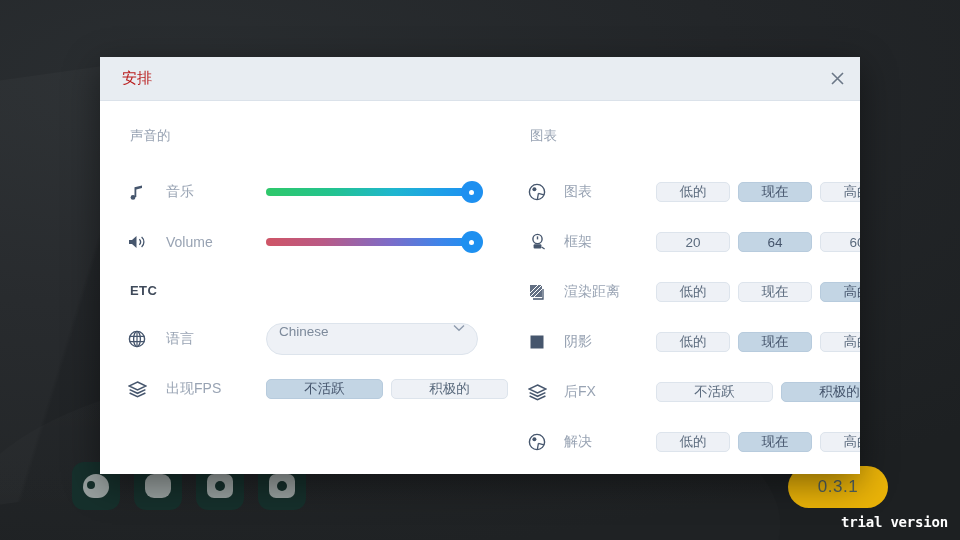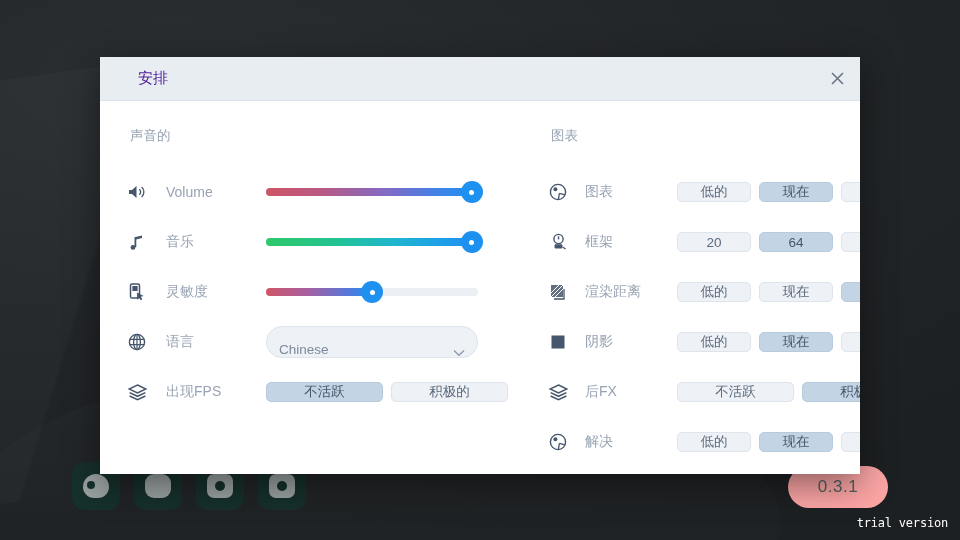--- a/index.html
+++ b/index.html
@@ -22,38 +22,38 @@
       display:flex;align-items:center;justify-content:center;}
   .dock-glyph{width:26px;height:24px;background:#9aa2a1;border-radius:7px;position:relative;}
   .dock-glyph.a{border-radius:13px 13px 11px 11px;}
   .dock-glyph.a:before{content:"";position:absolute;left:4px;top:7px;width:8px;height:8px;
       border-radius:50%;background:#16302c;}
   .dock-glyph.b{border-radius:9px;}
   .dock-glyph.c:before,.dock-glyph.d:before{content:"";position:absolute;left:8px;top:7px;
       width:10px;height:10px;border-radius:50%;background:#16302c;}
 
   .version-pill{position:absolute;right:72px;bottom:32px;width:100px;height:42px;
-      border-radius:21px;background:#fca5a5;display:flex;align-items:center;justify-content:center;}
+      border-radius:21px;background:#eab308;display:flex;align-items:center;justify-content:center;}
   .version-pill span{color:#50605e;font-size:17px;letter-spacing:.5px;}
 
-  .trial{position:absolute;right:12px;bottom:10px;color:#ffffff;font-size:12px;
-      font-weight:normal;font-family:"DejaVu Sans Mono","Liberation Mono",monospace;
+  .trial{position:absolute;right:12px;bottom:10px;color:#ffffff;font-size:14px;
+      font-weight:bold;font-family:"DejaVu Sans Mono","Liberation Mono",monospace;
       letter-spacing:-.2px;}
 
   
   .dialog{position:absolute;left:100px;top:57px;width:760px;height:417px;background:#fff;
       box-shadow:0 10px 34px rgba(0,0,0,.45);overflow:hidden;}
   .titlebar{height:43px;background:#e8edf2;border-bottom:1px solid #dbe2ea;
       display:flex;align-items:center;justify-content:space-between;padding:0 0 0 22px;}
-  .title{color:#4c1d95;font-size:15px;margin-left:16px;}
+  .title{color:#b91c1c;font-size:15px;}
   .close-btn{width:46px;height:42px;display:flex;align-items:center;justify-content:center;
       cursor:pointer;}
   .close-btn svg{display:block;}
 
-  .body{display:flex;padding:26px 0 0 0;height:374px;box-sizing:border-box;gap:21px;}
+  .body{display:flex;padding:26px 0 0 0;height:374px;box-sizing:border-box;}
   .col{flex:1;padding:0 0 0 22px;}
   .col.right{padding-left:14px;}
   .sec-title{color:#98a3b3;font-size:13.5px;margin:0 0 22px 8px;}
   .sec-title.etc{color:#3f4a5a;font-weight:bold;font-size:13px;letter-spacing:.4px;}
 
   .row{display:flex;align-items:center;height:50px;}
   .row .ico{width:30px;display:flex;align-items:center;justify-content:center;color:#46566d;flex:none;}
   .row .lbl{font-size:14px;color:#98a3b3;flex:none;}
   .col.left .lbl{width:100px;margin-left:14px;}
   .col.right .lbl{width:92px;margin-left:12px;}
@@ -69,21 +69,21 @@
   
   .seg{display:flex;gap:8px;}
   .seg button{font-family:Liberation Sans, sans-serif;font-size:13.5px;color:#5a6a7d;border:1px solid #dde4ec;
       background:#eef1f6;border-radius:5px;height:20px;cursor:pointer;padding:0;}
   .seg.three button{width:74px;}
   .seg.two button{width:117px;}
   .seg button.on{background:#c3d5e4;border-color:#b7cbdd;color:#46566d;}
 
   
   .select{width:212px;height:32px;border:1px solid #dde4ec;background:#eef1f6;border-radius:16px;
-      display:flex;align-items:flex-end;justify-content:space-between;padding:0 12px;
+      display:flex;align-items:flex-start;justify-content:space-between;padding:0 12px;
       box-sizing:border-box;cursor:pointer;}
   .select span{font-size:13.5px;color:#7d8a9b;}
 </style>
 </head>
 <body>
 
 <div class="bg">
   <div class="bg-streak"></div>
   <div class="bg-arc"></div>
 </div>
@@ -120,62 +120,49 @@
     </div>
   </div>
 
   <div class="body">
 
     <div class="col left">
       <div class="sec-title">声音的</div>
 
       <div class="row">
         <div class="ico">
+          <svg width="16" height="17" viewBox="0 0 16 17">
+            <path d="M5.5 13 V3.2 L13 1.4 V4 L7.3 5.6 V13 z" fill="#46566d"></path>
+            <circle cx="4" cy="13.4" r="2.4" fill="#46566d"></circle>
+          </svg>
+        </div>
+        <div class="lbl">音乐</div>
+        <div class="slider">
+          <div class="fill" style="width: 97%; background: linear-gradient(90deg, rgb(47, 200, 106) 0%, rgb(35, 195, 143) 32%, rgb(31, 182, 207) 62%, rgb(30, 159, 232) 85%, rgb(30, 144, 240) 100%);"></div>
+          <div class="knob" style="left: 97%;"></div>
+        </div>
+      </div>
+
+      <div class="row">
+        <div class="ico">
           <svg width="19" height="16" viewBox="0 0 19 16">
             <path d="M1 6 h3 L8.5 2 v12 L4 10 H1 z" fill="#46566d"></path>
             <path d="M11.3 5.2 a3.6 3.6 0 0 1 0 5.6" stroke="#46566d" stroke-width="1.4" fill="none"></path>
             <path d="M13.6 3 a6.6 6.6 0 0 1 0 10" stroke="#46566d" stroke-width="1.3" fill="none"></path>
           </svg>
         </div>
         <div class="lbl">Volume</div>
         <div class="slider">
           <div class="fill" style="width: 97%; background: linear-gradient(90deg, rgb(207, 85, 102) 0%, rgb(185, 90, 134) 28%, rgb(125, 108, 200) 60%, rgb(61, 133, 234) 85%, rgb(30, 144, 240) 100%);"></div>
           <div class="knob" style="left: 97%;"></div>
         </div>
       </div>
 
-      <div class="row">
-        <div class="ico">
-          <svg width="16" height="17" viewBox="0 0 16 17">
-            <path d="M5.5 13 V3.2 L13 1.4 V4 L7.3 5.6 V13 z" fill="#46566d"></path>
-            <circle cx="4" cy="13.4" r="2.4" fill="#46566d"></circle>
-          </svg>
-        </div>
-        <div class="lbl">音乐</div>
-        <div class="slider">
-          <div class="fill" style="width: 97%; background: linear-gradient(90deg, rgb(47, 200, 106) 0%, rgb(35, 195, 143) 32%, rgb(31, 182, 207) 62%, rgb(30, 159, 232) 85%, rgb(30, 144, 240) 100%);"></div>
-          <div class="knob" style="left: 97%;"></div>
-        </div>
-      </div>
-
-      <div class="row">
-        <div class="ico">
-          <svg width="17" height="18" viewBox="0 0 17 18">
-            <rect x="1.5" y="1" width="9" height="14" rx="1.6" fill="none" stroke="#46566d" stroke-width="1.5"></rect>
-            <rect x="3.4" y="3" width="5.2" height="5" fill="#46566d"></rect>
-            <path d="M8 9.6 l6.6 3.4 l-2.8 .7 l1.5 2.6 l-1.7 1 l-1.5-2.6 l-1.9 2.1 z" fill="#46566d"></path>
-          </svg>
-        </div>
-        <div class="lbl">灵敏度</div>
-        <div class="slider">
-          <div class="fill" style="width: 50%; background: linear-gradient(90deg, rgb(207, 85, 102) 0%, rgb(165, 95, 160) 40%, rgb(91, 119, 216) 75%, rgb(30, 144, 240) 100%);"></div>
-          <div class="knob" style="left: 50%;"></div>
-        </div>
-      </div>
-
+
+      <div class="sec-title etc" style="margin-top:16px;margin-bottom:16px;">ETC</div>
 
       <div class="row">
         <div class="ico">
           <svg width="18" height="18" viewBox="0 0 18 18">
             <circle cx="9" cy="9" r="7.6" fill="none" stroke="#46566d" stroke-width="1.4"></circle>
             <ellipse cx="9" cy="9" rx="3.4" ry="7.6" fill="none" stroke="#46566d" stroke-width="1.3"></ellipse>
             <path d="M1.6 6.4 h14.8 M1.6 11.6 h14.8 M9 1.4 v15.2" stroke="#46566d" stroke-width="1.2" fill="none"></path>
           </svg>
         </div>
         <div class="lbl">语言</div>

